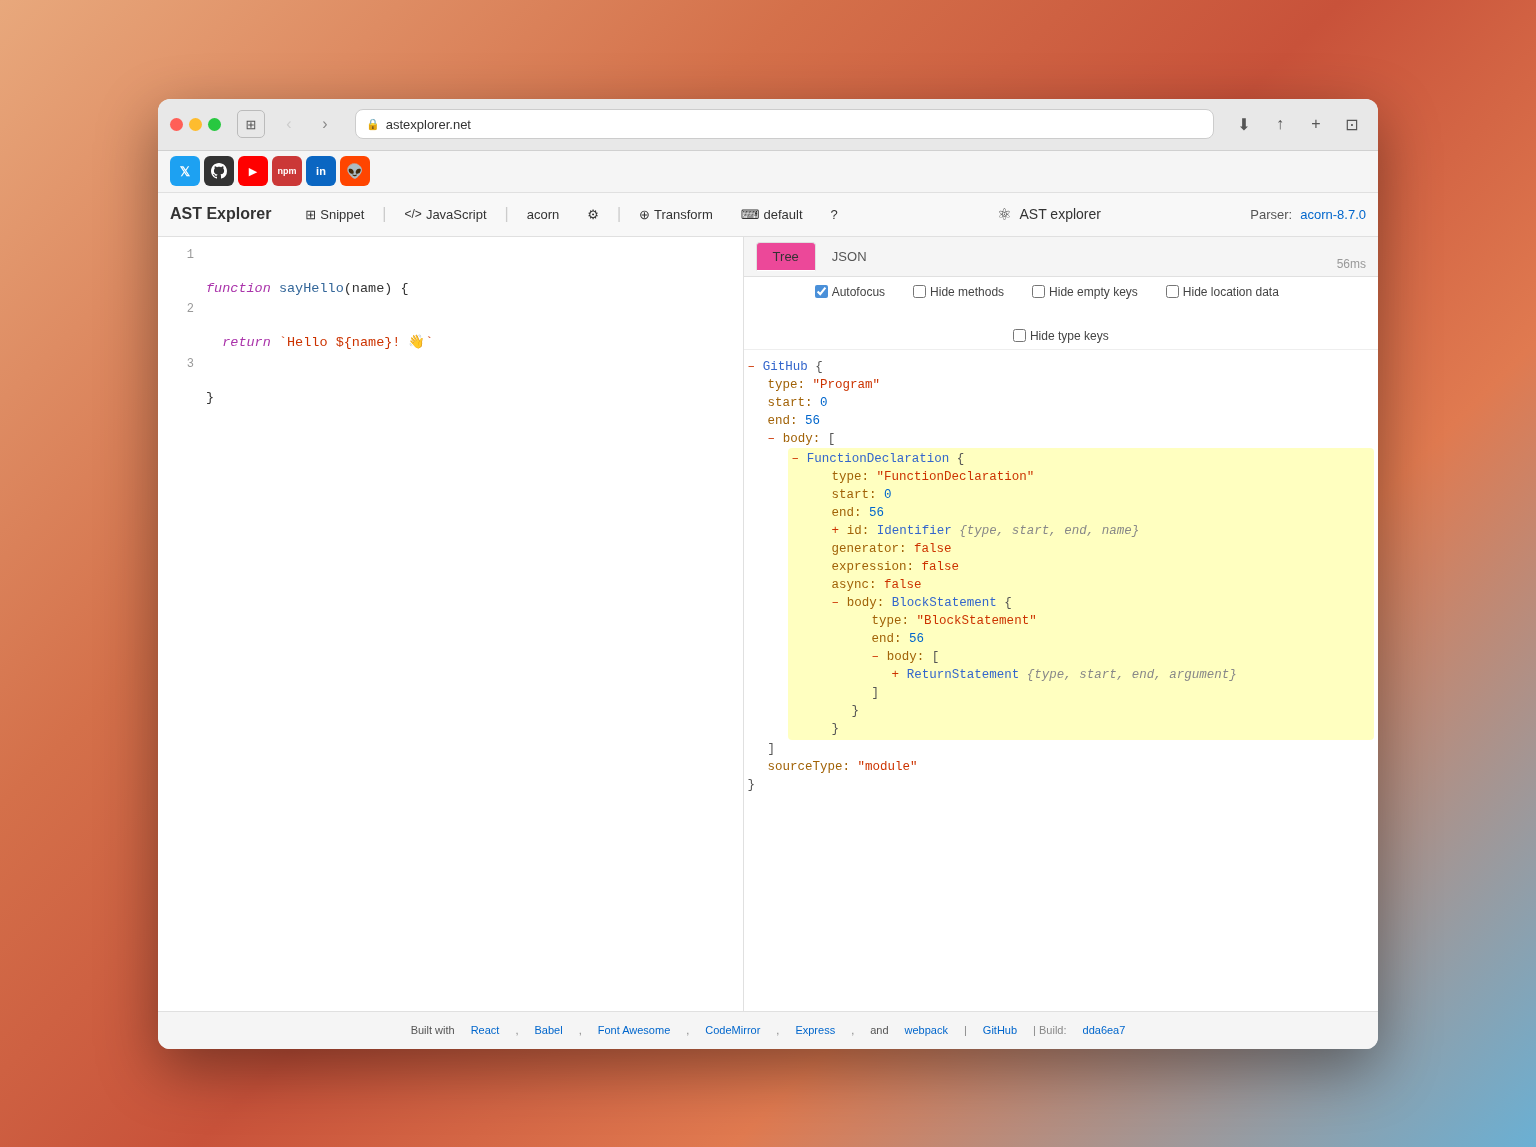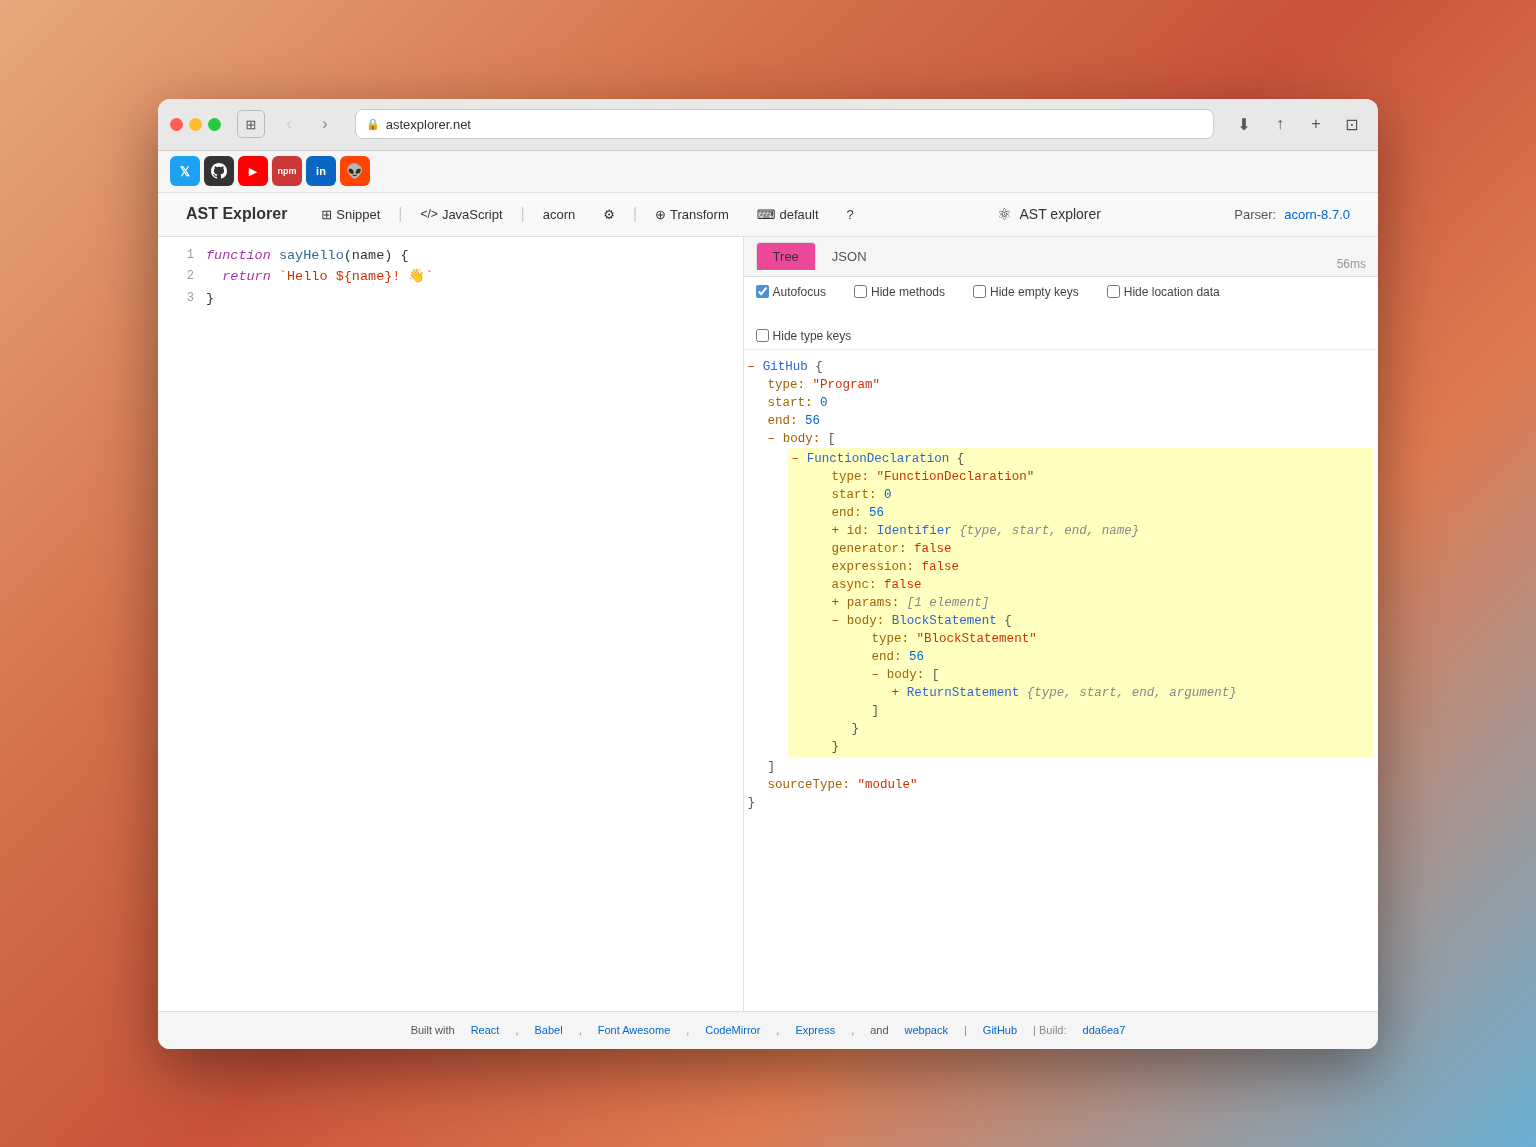--- a/index.html
+++ b/index.html
@@ -109,21 +109,21 @@
     .bm-github { background: #333; color: white; font-size: 12px; }
     .bm-youtube { background: #ff0000; color: white; font-size: 11px; }
     .bm-linkedin { background: #0a66c2; color: white; font-size: 11px; font-weight: bold; }
     .bm-reddit { background: #ff4500; color: white; font-size: 12px; }
     
     .app-header {
       background: #f8f8f8;
       height: 44px;
       display: flex;
       align-items: center;
-      padding: 0 28px;
+      padding: 0 12px;
       border-bottom: 1px solid #e0e0e0;
     }
     .app-header-left {
       display: flex; align-items: center; gap: 8px;
     }
     .app-title {
       font-size: 16px;
       font-weight: 700;
       color: #333;
       margin-right: 16px;
@@ -190,21 +190,21 @@
     .line-num {
       width: 28px;
       text-align: right;
       color: #999;
       margin-right: 12px;
       flex-shrink: 0;
       font-size: 12px;
       padding-top: 1px;
       user-select: none;
     }
-    .line-code { color: #333; white-space: pre; }
+    .line-code { color: #333; white-space: pre; margin-top: 33px; }
     .kw { color: #aa33aa; font-style: italic; }
     .fn { color: #336699; }
     .param { color: #333; }
     .string { color: #cc3300; }
     
     .ast-panel {
       flex: 1;
       background: white;
       display: flex;
       flex-direction: column;
@@ -240,20 +240,21 @@
       margin-top: 16px;
     }
     .ast-options {
       display: flex;
       align-items: center;
       padding: 6px 12px;
       gap: 28px;
       border-bottom: 1px solid #eee;
       background: white;
       flex-wrap: wrap;
+      justify-content: center;
     }
     .checkbox-item {
       display: flex;
       align-items: center;
       gap: 4px;
       font-size: 12px;
       color: #444;
       cursor: pointer;
     }
     .checkbox-item input[type="checkbox"] {
@@ -491,25 +492,20 @@
             <span class="node-value-bool">false</span>
           </div>
           <div class="tree-node indent-2">
             <span class="node-key">expression: </span>
             <span class="node-value-bool">false</span>
           </div>
           <div class="tree-node indent-2">
             <span class="node-key">async: </span>
             <span class="node-value-bool">false</span>
           </div>
-          <div class="tree-node indent-2">
-            <span class="toggle">+</span>
-            <span class="node-key"> params: </span>
-            <span class="node-collapsed">[1 element]</span>
-          </div>
 
           <div class="tree-node indent-2">
             <span class="toggle">–</span>
             <span class="node-key"> body: </span>
             <span class="node-type">BlockStatement</span>
             <span class="node-brace"> {</span>
           </div>
           <div class="tree-node indent-4">
             <span class="node-key">type: </span>
             <span class="node-value-string">"BlockStatement"</span>

